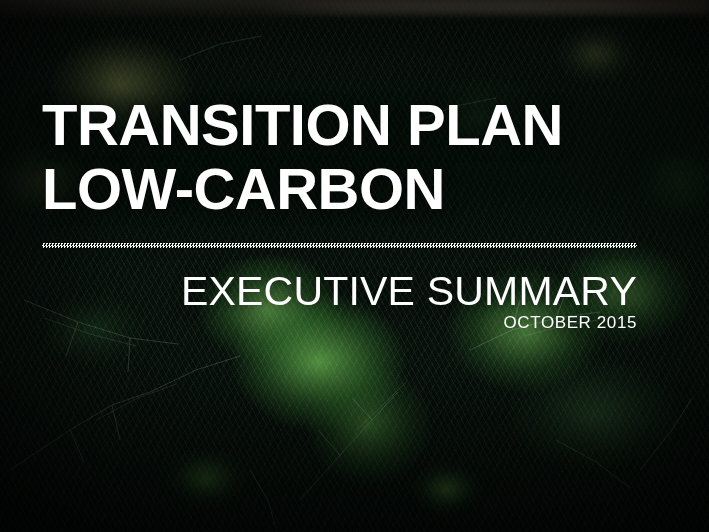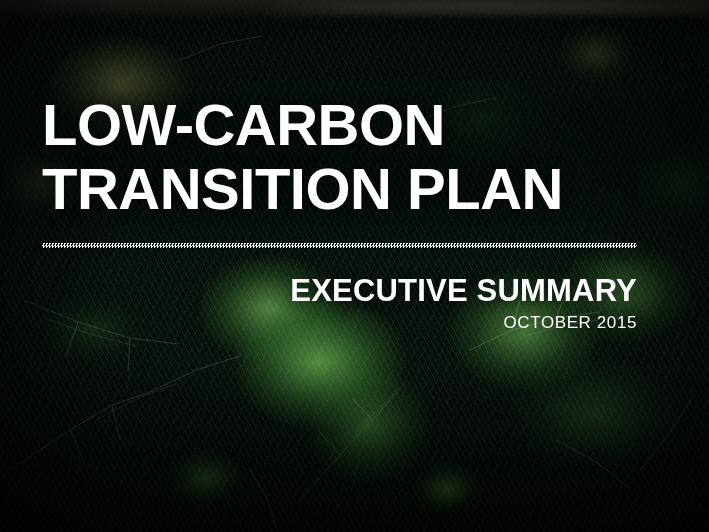--- a/index.html
+++ b/index.html
@@ -165,23 +165,23 @@
 
   .subtitle-block {
     position: absolute;
     right: 72px;
     top: 272px;
     text-align: right;
   }
 
   .subtitle-main {
     color: #ffffff;
-    font-size: 31px;
+    font-size: 41px;
     line-height: 38px;
-    font-weight: 700;
+    font-weight: 400;
     letter-spacing: 0.2px;
     white-space: nowrap;
     text-shadow: 0 2px 12px rgba(0,0,0,0.5);
     margin-left: 20px;
   }
 
   .subtitle-date {
     color: #ffffff;
     font-size: 17px;
     line-height: 22px;
@@ -228,22 +228,22 @@
         </g>
       </svg>
     </div>
 
     <div class="photo-track"></div>
     <div class="photo-shadow"></div>
     <div class="photo-scrim"></div>
   </div>
 
   <div class="title-block">
+    <div class="title-line">TRANSITION PLAN</div>
     <div class="title-line">LOW-CARBON</div>
-    <div class="title-line">TRANSITION PLAN</div>
   </div>
 
   <div class="divider"></div>
 
   <div class="subtitle-block">
     <div class="subtitle-main">EXECUTIVE SUMMARY</div>
     <div class="subtitle-date">OCTOBER 2015</div>
   </div>
 
 </div>

